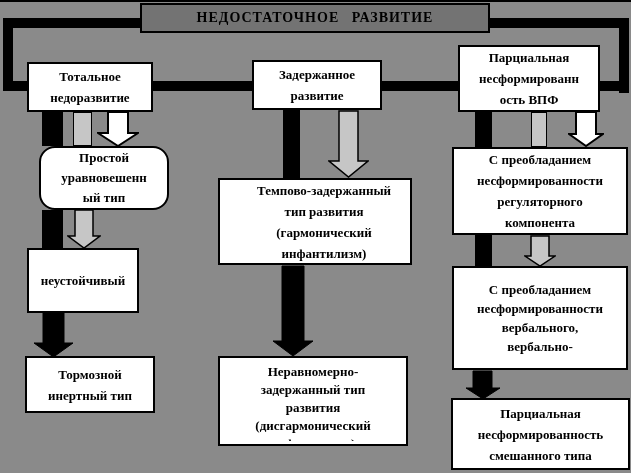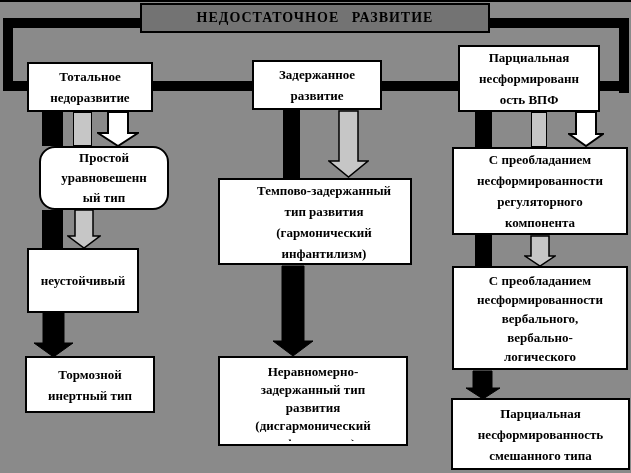--- a/index.html
+++ b/index.html
@@ -92,21 +92,20 @@
     <div class="ln">С преобладанием</div>
     <div class="ln">несформированности</div>
     <div class="ln">регуляторного</div>
     <div class="ln">компонента</div>
   </div>
   <div class="node lh19" style="left:452px;top:266px;width:176px;height:104px;">
     <div class="ln">С преобладанием</div>
     <div class="ln">несформированности</div>
     <div class="ln">вербального,</div>
     <div class="ln">вербально-</div>
-    <div class="ln">логического</div>
   </div>
   <div class="node" style="left:451px;top:398px;width:179px;height:72px;">
     <div class="ln">Парциальная</div>
     <div class="ln">несформированность</div>
     <div class="ln">смешанного типа</div>
   </div>
 
   <div class="bar-black" style="left:42px;top:112px;width:21px;height:34px;"></div>
   <div class="bar-gray" style="left:73px;top:112px;width:19px;height:34px;"></div>
   <svg class="arrow" style="left:97px;top:111px;" width="42" height="36">

